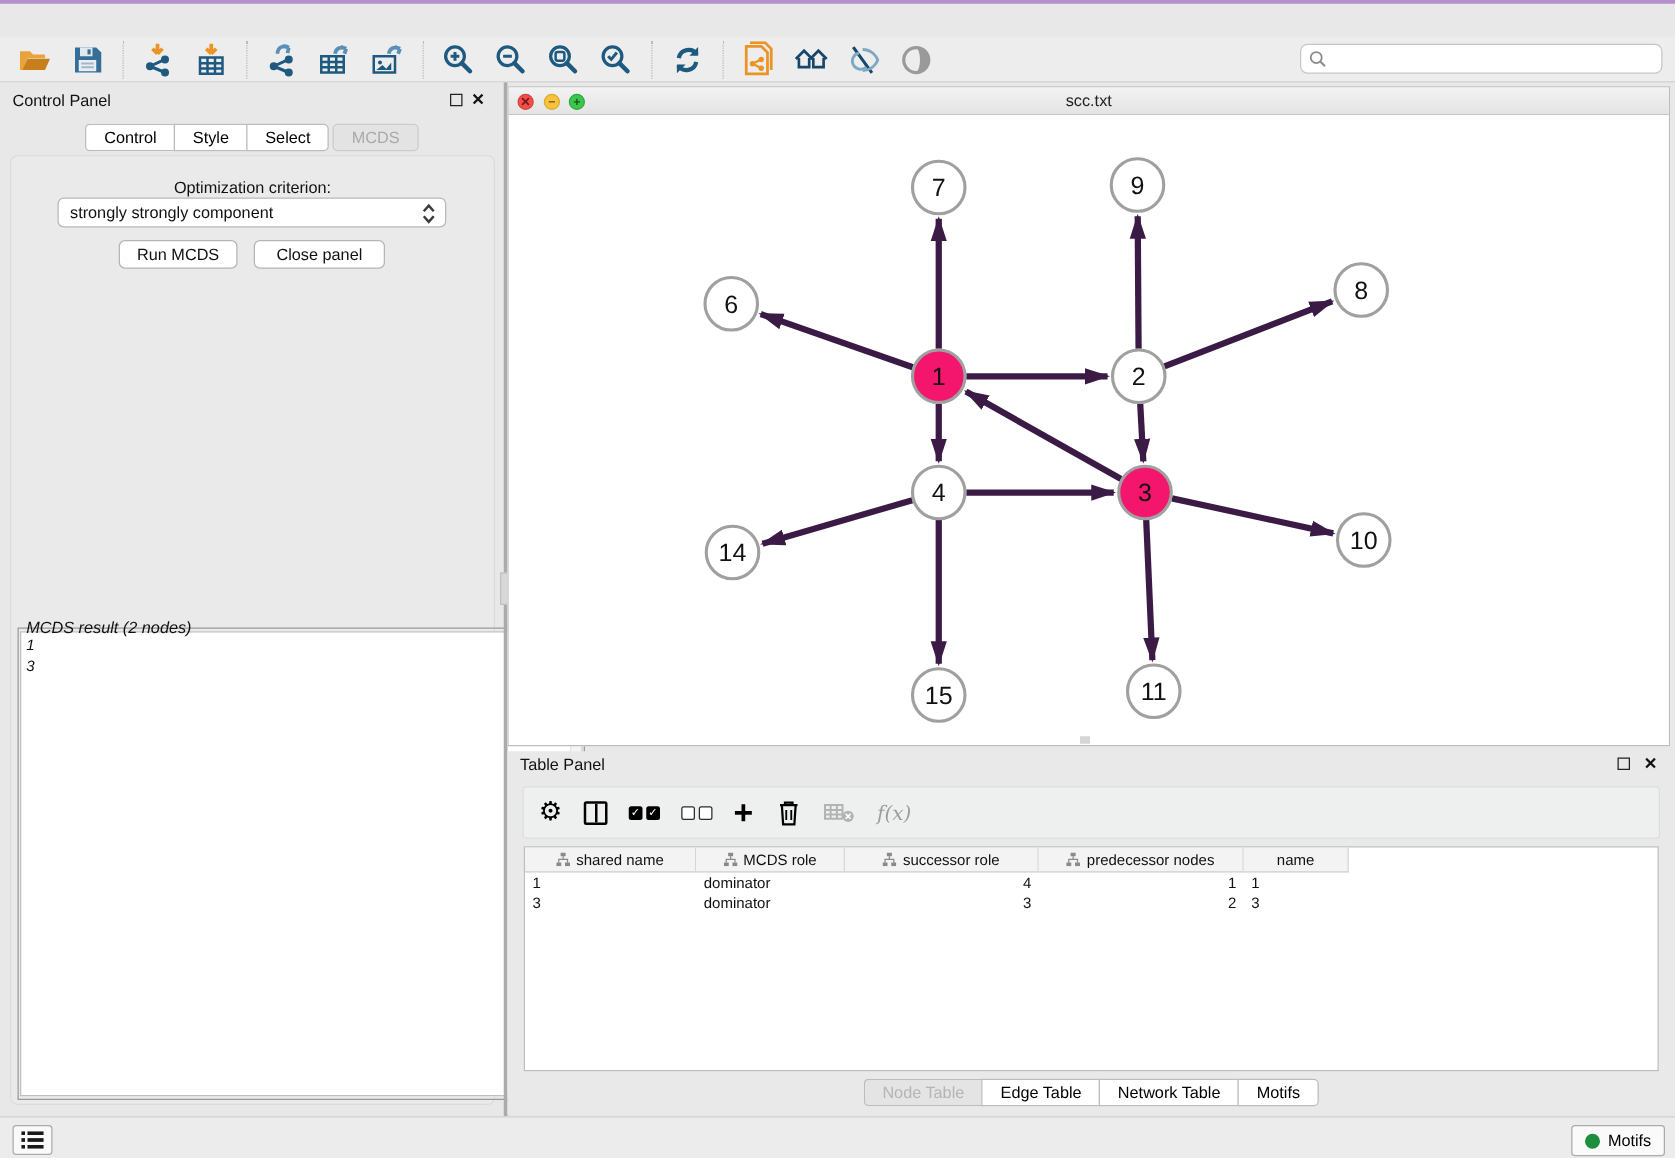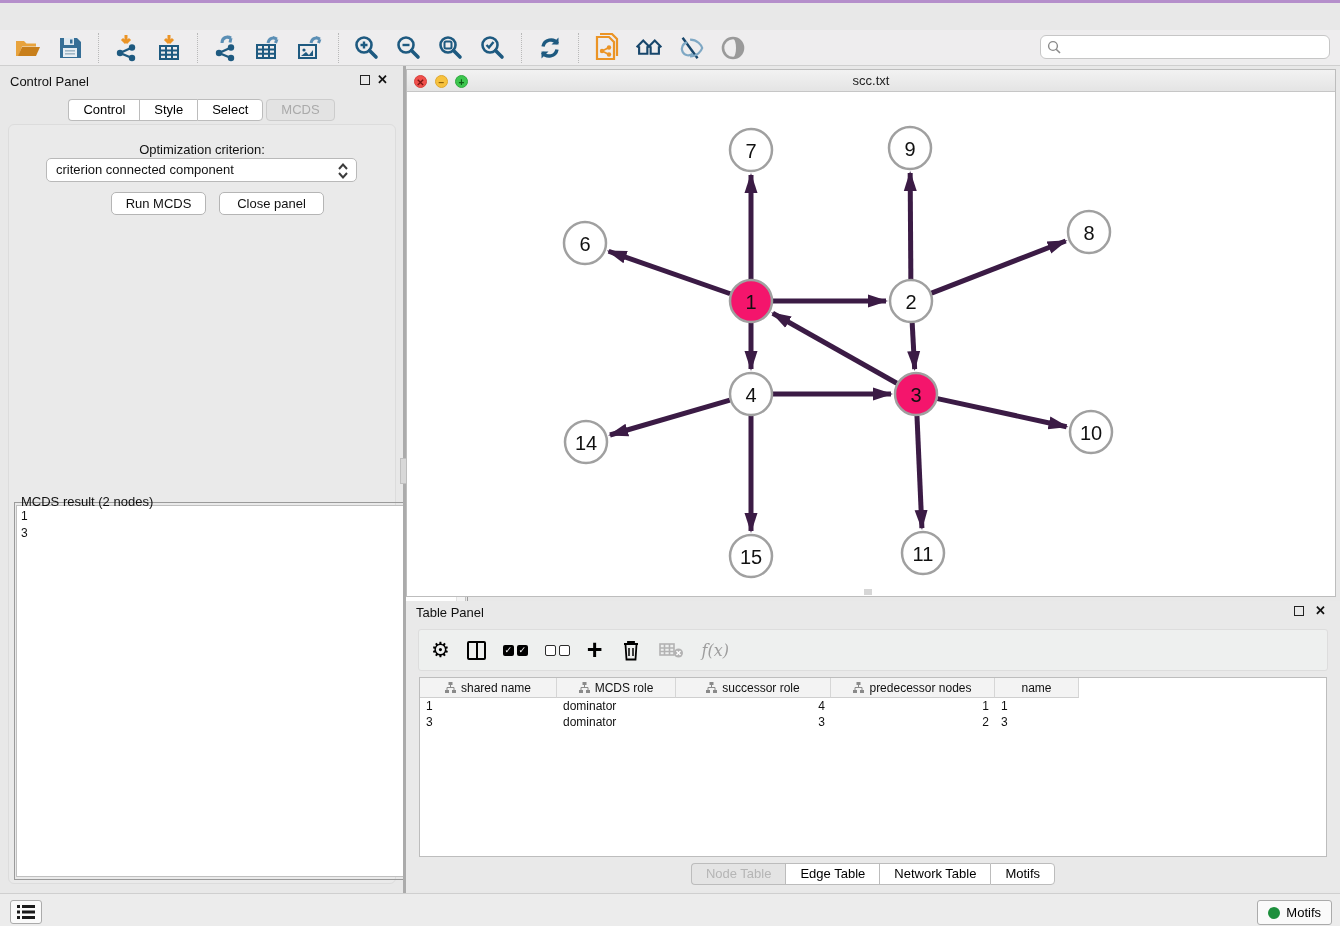--- a/index.html
+++ b/index.html
@@ -28,22 +28,22 @@
   .close-x { position:absolute; font-size:13px; font-weight:bold; color:#111; top:0px; cursor:pointer; }
   .cp-tabs { position:absolute; left:0; top:33px; width:100%; display:flex; justify-content:center; }
   .tabseg { font-size:13px; height:22px; line-height:20px; padding:0 14px; background:#fff; border:1px solid #bcbcbc; border-right:none; cursor:pointer; }
   .tabseg:first-child { border-radius:4px 0 0 4px; }
   .tabseg.lastseg { border-right:1px solid #bcbcbc; border-radius:0 4px 4px 0; }
   .tabseg.sel { background:#e3e3e3; color:#aaa; border:1px solid #cccccc; border-radius:4px; margin-left:3px; }
   .cp-body { position:absolute; left:8px; top:58px; width:388px; height:760px; background:#eaeaea; border:1px solid #dcdcdc; border-radius:6px; }
   .opt-label { position:absolute; left:0; width:100%; top:17px; text-align:center; font-size:13px; color:#111; }
   .combo { position:absolute; left:37px; top:33px; width:311px; height:24px; background:#fff; border:1px solid #b9b9b9; border-radius:5px; font-size:13px; line-height:22px; padding-left:9px; color:#111; cursor:pointer; }
   .combo svg { position:absolute; right:5px; top:3px; }
-  .btn { position:absolute; height:23px; background:#fff; border:1px solid #b5b5b5; border-radius:5px; font-size:13px; text-align:center; line-height:21px; color:#111; cursor:pointer;margin-left:16px; }
-  .fieldset { position:absolute; left:5px; top:371px; width:454px; height:384px; }
+  .btn { position:absolute; height:23px; background:#fff; border:1px solid #b5b5b5; border-radius:5px; font-size:13px; text-align:center; line-height:21px; color:#111; cursor:pointer; }
+  .fieldset { position:absolute; left:5px; top:371px; width:454px; height:384px;font-style:italic; }
   .fs-legend { position:absolute; left:7px; top:-2px; font-size:13px; color:#111; background:transparent; z-index:2; }
   .fs-border { position:absolute; left:0; top:6px; right:0; bottom:0; border:1px solid #9a9a9a; }
   .fs-inner { position:absolute; left:2px; top:9px; right:2px; bottom:3px; background:#fff; border:1px solid #c0c0c0; }
   .fs-text { position:absolute; left:4px; top:2px; font-size:12px; color:#111; line-height:17px; white-space:pre; }
   .fs-scroll { position:absolute; right:0; top:0; bottom:0; width:9px; background:#f4f4f4; border-left:1px solid #e2e2e2; }
 
   
   .vsplit { position:absolute; left:403px; top:63px; width:3px; height:827px; background:#ababab; }
   .vsplit .grip { position:absolute; left:-3px; top:392px; width:9px; height:26px; background:#d8d8d8; border:1px solid #c0c0c0; }
 
@@ -251,21 +251,21 @@
     </div>
     <div class="cp-tabs">
       <div class="tabseg">Control</div>
       <div class="tabseg">Style</div>
       <div class="tabseg lastseg">Select</div>
       <div class="tabseg sel">MCDS</div>
     </div>
     <div class="cp-body">
       <div class="opt-label">Optimization criterion:</div>
       <div class="combo">
-        <span>criterion connected component</span>
+        <span>strongly strongly component</span>
         <svg width="16" height="18" viewBox="0 0 16 18">
             <path d="M4 7 l4 -4.5 4 4.5" stroke="#3c3c3c" stroke-width="2" fill="none"></path>
             <path d="M4 11 l4 4.5 4 -4.5" stroke="#3c3c3c" stroke-width="2" fill="none"></path>
           </svg>
       </div>
       <div class="btn" style="left:86px; top:67px; width:95px;">Run MCDS</div>
       <div class="btn" style="left:194px; top:67px; width:105px;">Close panel</div>
       <div class="fieldset">
         <span class="fs-legend">MCDS result (2 nodes)</span>
         <div class="fs-border"></div>

